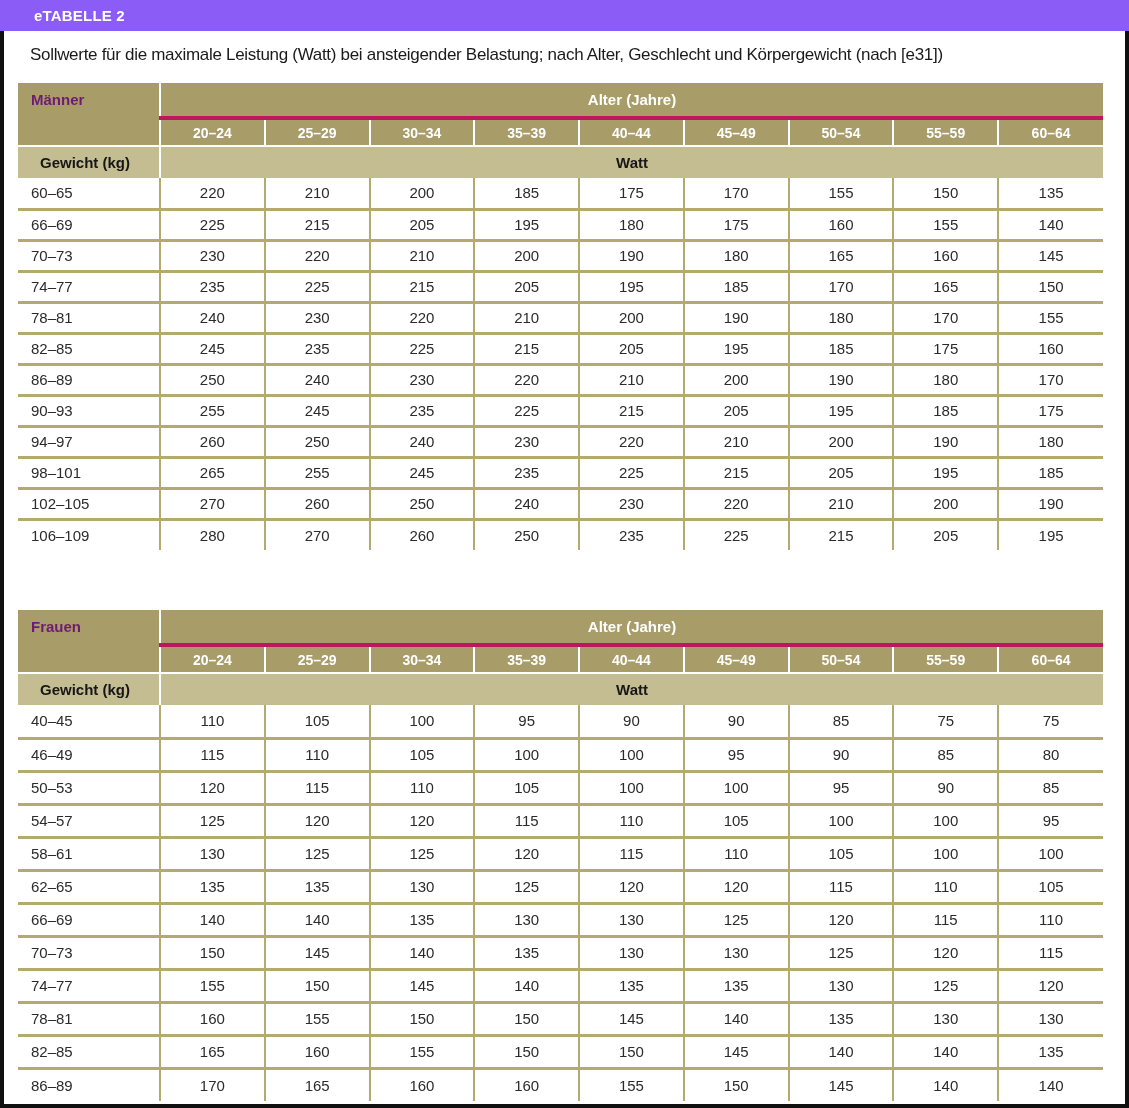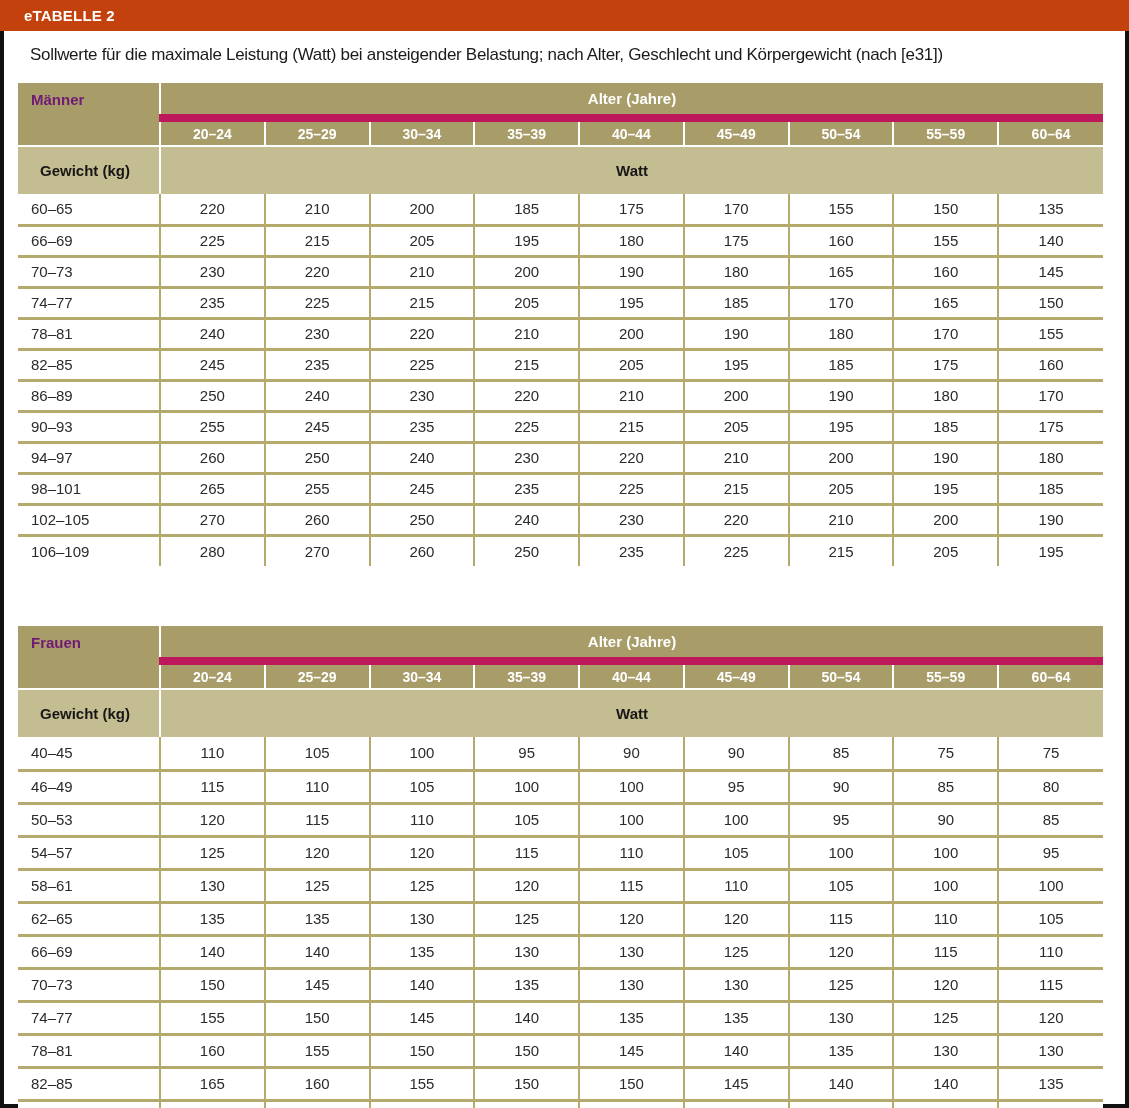--- a/index.html
+++ b/index.html
@@ -6,23 +6,23 @@
   html, body { background: #ffffff; }
   body {
     width: 1129px; height: 1108px;
     font-family: "Liberation Sans", sans-serif;
     overflow: hidden;
   }
   .figure { width: 1129px; height: 1108px; background: #fff; }
 
   
   .tag-bar {
-    height: 31px; background: #c2410c;
+    height: 31px; background: #8b5cf6;
     display: flex; align-items: center;
-    padding-left: 24px;
+    padding-left: 34px;
   }
   .tag-bar span { color: #fff; font-weight: bold; font-size: 15px; letter-spacing: 0.2px; }
 
   
   .box {
     height: 1077px;
     border: 4px solid #101010; border-top: none;
     background: #fff;
     padding: 13px 0 0 14px;
   }
@@ -43,35 +43,35 @@
   th { font-weight: bold; }
 
   th.group {
     background: #A89C69; color: #701a75; font-size: 15px;
     text-align: left; vertical-align: top;
     padding: 8px 0 0 13px;
   }
   th.alter {
     background: #A89C69; color: #fff; font-size: 15px;
     text-align: center; height: 35px;
-    border-left: 2px solid #fff; border-bottom: 8px solid #be185d;
+    border-left: 2px solid #fff; border-bottom: 4px solid #be185d;
   }
   tr.ages th {
     background: #A89C69; color: #fff; font-size: 14px;
     text-align: center; height: 28px;
     border-left: 2px solid #fff;
   }
   th.gewicht {
     background: #C5BD92; color: #161616; font-size: 15px;
     text-align: left; padding-left: 22px; height: 32px;
     border-top: 2px solid #fff;
   }
   th.watt {
     background: #C5BD92; color: #161616; font-size: 15px;
-    text-align: center; height: 48px;
+    text-align: center; height: 32px;
     border-top: 2px solid #fff; border-left: 2px solid #fff;
   }
 
   tbody td {
     font-size: 15px; color: #2b2b2b; text-align: center;
     height: 31px; background: #fff;
     border-top: 3px solid #B4AA6E;
   }
   tbody tr:first-child td { border-top: none; }
   tbody td.c-val { border-left: 2px solid #B4AA6E; }

